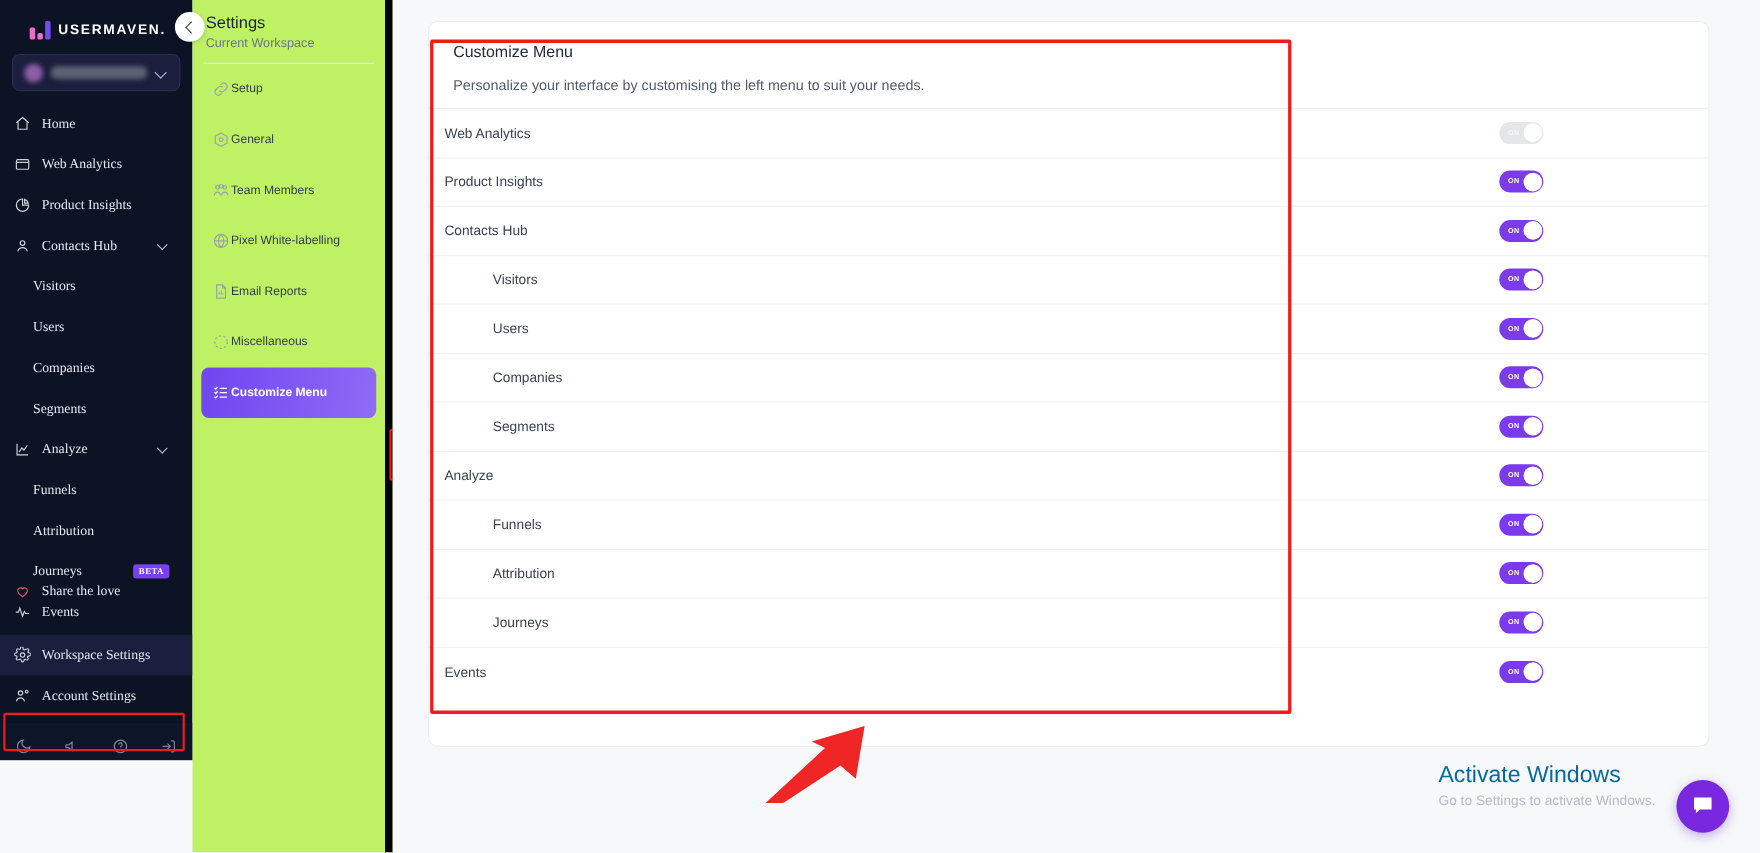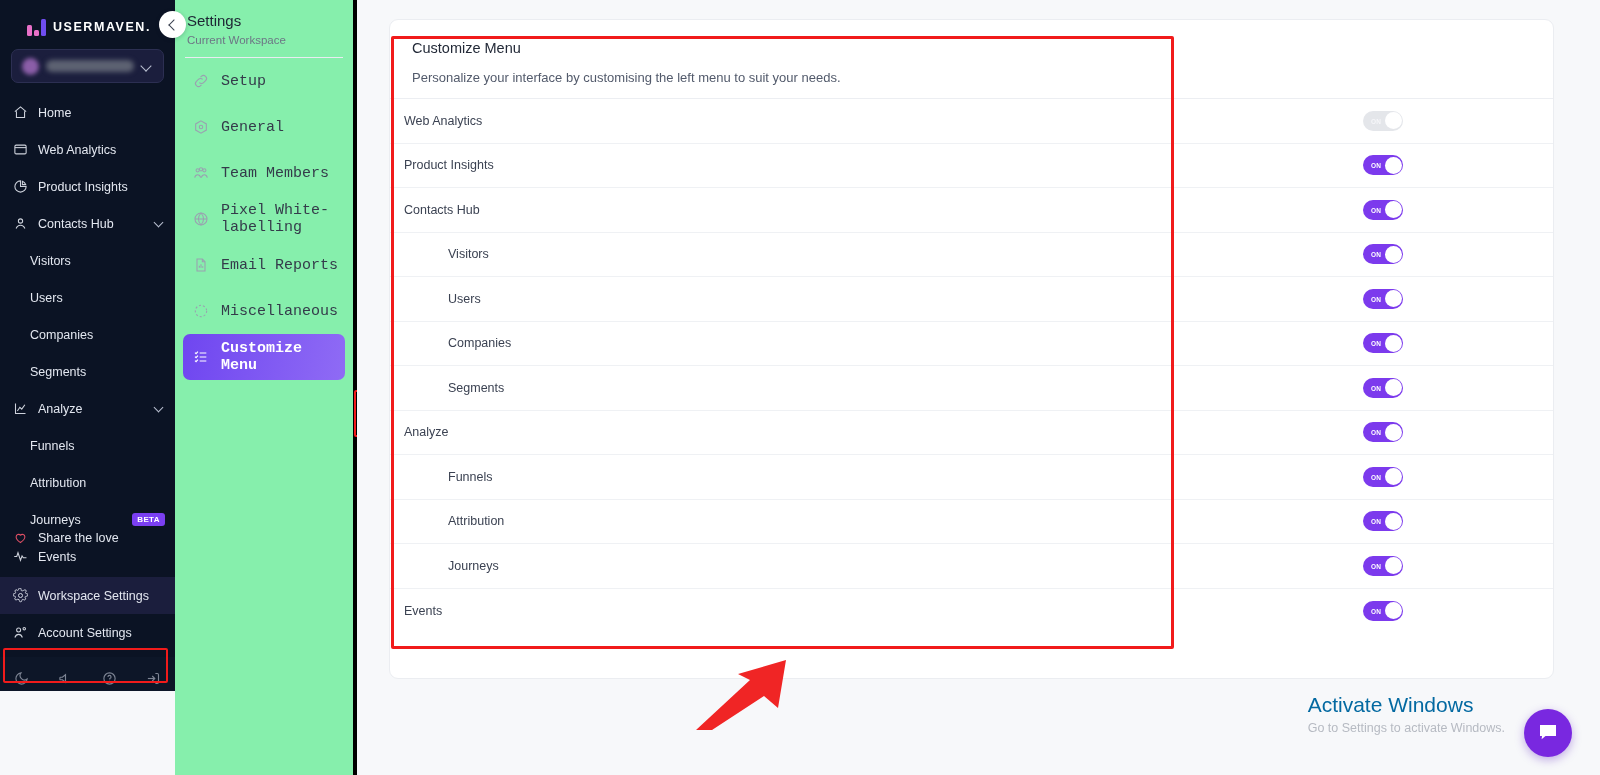--- a/index.html
+++ b/index.html
@@ -43,22 +43,22 @@
   }
   .chev { width: 12px; height: 12px; position: relative; flex: 0 0 12px; }
   .chev::after {
     content: ""; position: absolute; left: 1px; top: 2px;
     width: 7px; height: 7px; border-right: 1.6px solid #b9bfd0; border-bottom: 1.6px solid #b9bfd0;
     transform: rotate(45deg);
   }
 
   .nav { margin-top: 11px; }
   .nav-item {
-    display: flex; align-items: center; height: 37px; padding: 0 10px 0 13px;
-    gap: 10px; cursor: pointer; font-size: 12.5px; color: #e3e7f0; position: relative;
+    display: flex; align-items: center; height: 37px; padding: 0 21px 0 13px;
+    gap: 10px; cursor: pointer; font-size: 12.5px; color: #e3e7f0; position: relative; font-family: Liberation Serif, serif;
   }
   .nav-item .ico { width: 15px; height: 15px; flex: 0 0 15px; display: flex; align-items: center; justify-content: center; opacity: .92; }
   .nav-item .ico svg { display: block; }
   .nav-item .lbl { flex: 1; white-space: nowrap; }
   .nav-item.sub { padding-left: 30px; font-size: 12.5px; }
   .nav-item .chev-sm { width: 11px; height: 11px; position: relative; }
   .nav-item .chev-sm::after {
     content: ""; position: absolute; left: 1px; top: 1px;
     width: 6px; height: 6px; border-right: 1.5px solid #b9bfd0; border-bottom: 1.5px solid #b9bfd0;
     transform: rotate(45deg);
@@ -80,30 +80,30 @@
 
   
   .anno-ws {
     position: absolute; left: 3px; top: 648px; width: 165px; height: 35px;
     border: 2.5px solid #f11b1b; border-radius: 2px; pointer-events: none;
   }
 
   
   .settings-panel {
     width: 182px; flex: 0 0 182px; height: 775px;
-    background: #86efac; border-right: 4px solid #000000; position: relative;
+    background: #bef264; border-right: 7px solid #000000; position: relative;
     padding-top: 12px;
   }
   .settings-title { font-size: 15px; color: #1d2433; font-weight: 400; padding: 0 0 0 12px; }
   .settings-sub { font-size: 11.5px; color: #6d7585; padding: 5px 0 0 12px; }
   .settings-div { height: 1px; background: #e9ecf1; margin: 11px 10px 0 10px; }
   .set-item {
-    display: flex; align-items: center; gap: 12px; height: 46px;
+    display: flex; align-items: center; gap: 1px; height: 46px;
     margin: 0 8px; padding-left: 10px; border-radius: 7px; cursor: pointer;
-    font-size: 15px; color: #343b4a; font-family: Liberation Mono, monospace;
+    font-size: 11px; color: #343b4a;
   }
   .set-item .sico { width: 16px; height: 16px; flex: 0 0 16px; display: flex; align-items: center; justify-content: center; }
   .set-item.selected {
     background: linear-gradient(100deg,#6f46f0 0%,#8f6bf5 100%);
     color: #ffffff; font-weight: 700;
   }
   .set-item.selected .sico svg { stroke: #fff; }
   .anno-cm {
     position: absolute; left: 179px; top: 390px; width: 176px; height: 47px;
     border: 2.5px solid #f11b1b; border-radius: 2px; pointer-events: none;

